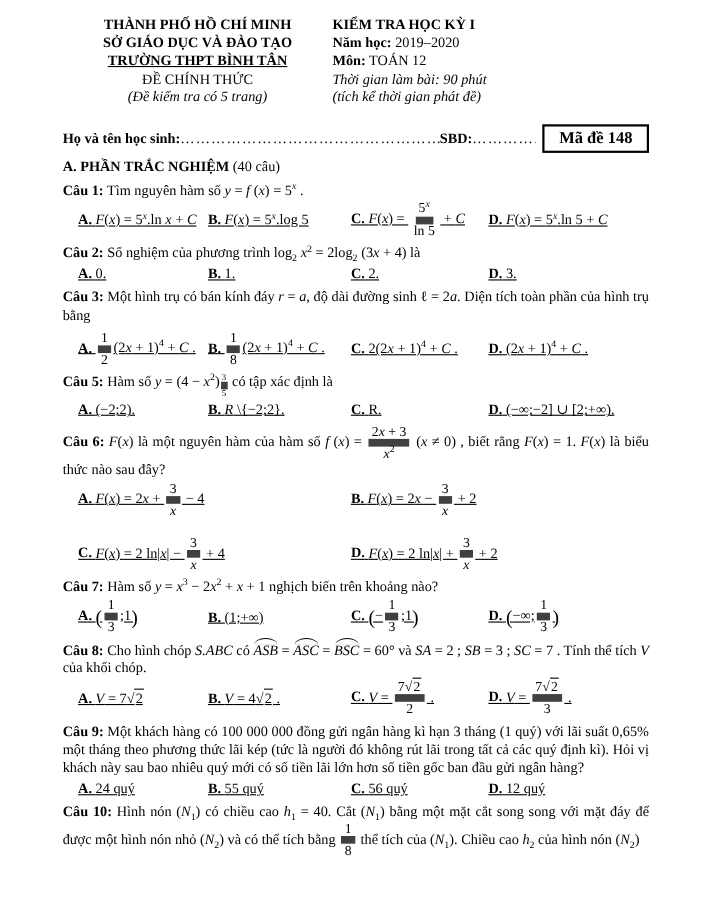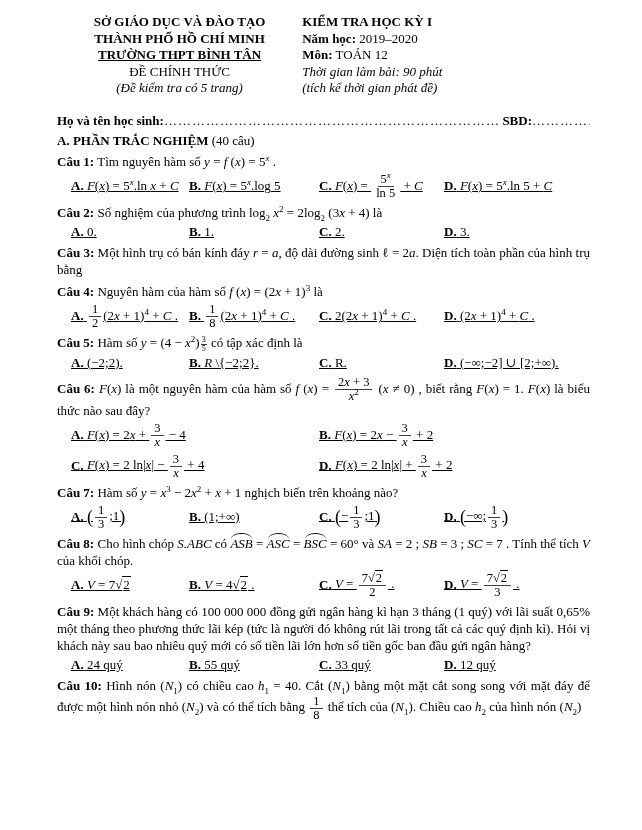--- a/index.html
+++ b/index.html
@@ -32,73 +32,74 @@
   
   .sect{margin-top:4px;}
   .sect .t{font-weight:bold;}
 
   
   .question{margin-top:5px;}
   .stem{text-align:justify;line-height:1.3;}
   .qlabel{font-weight:bold;}
   .opts{display:grid;padding-left:14px;margin:2px 0 2px;align-items:center;}
   .opts.cols4{grid-template-columns:118px 130px 125px auto;}
-  .opts.cols2{grid-template-columns:248px auto;row-gap:3px;}
+  .opts.cols2{grid-template-columns:248px auto;row-gap:16px;}
   .opt{white-space:nowrap;text-decoration:underline;}
   .olabel{font-weight:bold;}
 
   
   i{font-family:"Liberation Serif",serif;}
   sup{font-size:9px;line-height:0;}
   sub{font-size:9px;line-height:0;}
   .fr{
     display:inline-flex;flex-direction:column;align-items:center;
     vertical-align:middle;line-height:1.05;margin:0 2px;text-align:center;
     font-size:12.5px;
   }
-  .fr .n{padding:0 3px;border-bottom:1px solid #404040;display:block;}
+  .fr .n{padding:0 3px;border-bottom:7px solid #404040;display:block;}
   .fr .d{padding:0 3px;display:block;}
   .fr.xxs{font-size:8px;line-height:1;margin:0 1px;vertical-align:baseline;}
   .fr.xxs .n,.fr.xxs .d{padding:0 1px;}
   sup .fr{vertical-align:0.1em;}
   .sq .sr{border-top:1px solid #000;padding:0 1px;}
   .hat{position:relative;display:inline-block;}
   .hat::before{
     content:"";position:absolute;left:1px;right:1px;top:-3px;height:5px;
     border-top:1px solid #000;border-radius:100% 100% 0 0 / 200% 200% 0 0;
   }
   .bp{font-size:18px;font-weight:400;vertical-align:middle;line-height:1;}
 </style>
 </head>
 <body>
 
 <div class="page">
 
   <div class="hdr">
     <div class="hdr-left">
+      <div class="b">THÀNH PHỐ HỒ CHÍ MINH</div>
       <div class="b">SỞ GIÁO DỤC VÀ ĐÀO TẠO</div>
-      <div class="b">THÀNH PHỐ HỒ CHÍ MINH</div>
       <div class="b u">TRƯỜNG THPT BÌNH TÂN</div>
       <div>ĐỀ CHÍNH THỨC</div>
       <div class="i">(Đề kiểm tra có 5 trang)</div>
     </div>
     <div class="hdr-right">
       <div class="b">KIỂM TRA HỌC KỲ I</div>
       <div><span class="b">Năm học:</span> <span>2019–2020</span></div>
       <div><span class="b">Môn:</span> <span>TOÁN 12</span></div>
       <div class="i">Thời gian làm bài: 90 phút</div>
       <div class="i">(tích kể thời gian phát đề)</div>
     </div>
   </div>
 
   <div class="student">
     <span class="lbl">Họ và tên học sinh:</span>
     <span class="dots-name">………………………………………………………………</span>
     <span class="lbl">SBD:</span>
     <span class="dots-sbd">……………</span>
+    <span class="code-box">Mã đề 148</span>
   </div>
 
   <div class="sect">
     <span class="t">A. PHẦN TRẮC NGHIỆM</span>
     <span>(40 câu)</span>
   </div>
 
   <div id="questions">
   <div class="question">
     <div class="stem"><b class="qlabel">Câu 1:</b> <span class="qtext">Tìm nguyên hàm số <i>y</i> = <i>f</i> (<i>x</i>) = 5<sup><i>x</i></sup> .</span></div>
@@ -121,21 +122,20 @@
           <span class="opt"><b class="olabel">C.</b> <span class="obody">2.</span></span>
           <span class="opt"><b class="olabel">D.</b> <span class="obody">3.</span></span>
         </div>
   </div>
 
   <div class="question">
     <div class="stem"><b class="qlabel">Câu 3:</b> <span class="qtext">Một hình trụ có bán kính đáy <i>r</i> = <i>a</i>, độ dài đường sinh ℓ = 2<i>a</i>. Diện tích toàn phần của hình trụ bằng</span></div>
   </div>
 
   <div class="question">
-    <div class="stem"><b class="qlabel">Câu 4:</b> <span class="qtext">Nguyên hàm của hàm số <i>f</i> (<i>x</i>) = (2<i>x</i> + 1)<sup>3</sup> là</span></div>
     <div class="opts cols4">
           <span class="opt"><b class="olabel">A.</b> <span class="obody"><span class="fr">
                 <span class="n">1</span>
                 <span class="d">2</span>
               </span>(2<i>x</i> + 1)<sup>4</sup> + <i>C</i> .</span></span>
           <span class="opt"><b class="olabel">B.</b> <span class="obody"><span class="fr">
                 <span class="n">1</span>
                 <span class="d">8</span>
               </span>(2<i>x</i> + 1)<sup>4</sup> + <i>C</i> .</span></span>
           <span class="opt"><b class="olabel">C.</b> <span class="obody">2(2<i>x</i> + 1)<sup>4</sup> + <i>C</i> .</span></span>
@@ -214,21 +214,21 @@
                 <span class="d">3</span>
               </span> .</span></span>
         </div>
   </div>
 
   <div class="question">
     <div class="stem"><b class="qlabel">Câu 9:</b> <span class="qtext">Một khách hàng có 100 000 000 đồng gửi ngân hàng kì hạn 3 tháng (1 quý) với lãi suất 0,65% một tháng theo phương thức lãi kép (tức là người đó không rút lãi trong tất cả các quý định kì). Hỏi vị khách này sau bao nhiêu quý mới có số tiền lãi lớn hơn số tiền gốc ban đầu gửi ngân hàng?</span></div>
     <div class="opts cols4">
           <span class="opt"><b class="olabel">A.</b> <span class="obody">24 quý</span></span>
           <span class="opt"><b class="olabel">B.</b> <span class="obody">55 quý</span></span>
-          <span class="opt"><b class="olabel">C.</b> <span class="obody">33 quý</span></span>
+          <span class="opt"><b class="olabel">C.</b> <span class="obody">56 quý</span></span>
           <span class="opt"><b class="olabel">D.</b> <span class="obody">12 quý</span></span>
         </div>
   </div>
 
   <div class="question">
     <div class="stem"><b class="qlabel">Câu 10:</b> <span class="qtext">Hình nón (<i>N</i><sub>1</sub>) có chiều cao <i>h</i><sub>1</sub> = 40. Cắt (<i>N</i><sub>1</sub>) bằng một mặt cắt song song với mặt đáy để được một hình nón nhỏ (<i>N</i><sub>2</sub>)  và có thể tích bằng <span class="fr">
               <span class="n">1</span>
               <span class="d">8</span>
             </span> thể tích của (<i>N</i><sub>1</sub>). Chiều cao <i>h</i><sub>2</sub> của hình nón (<i>N</i><sub>2</sub>)</span></div>
 

